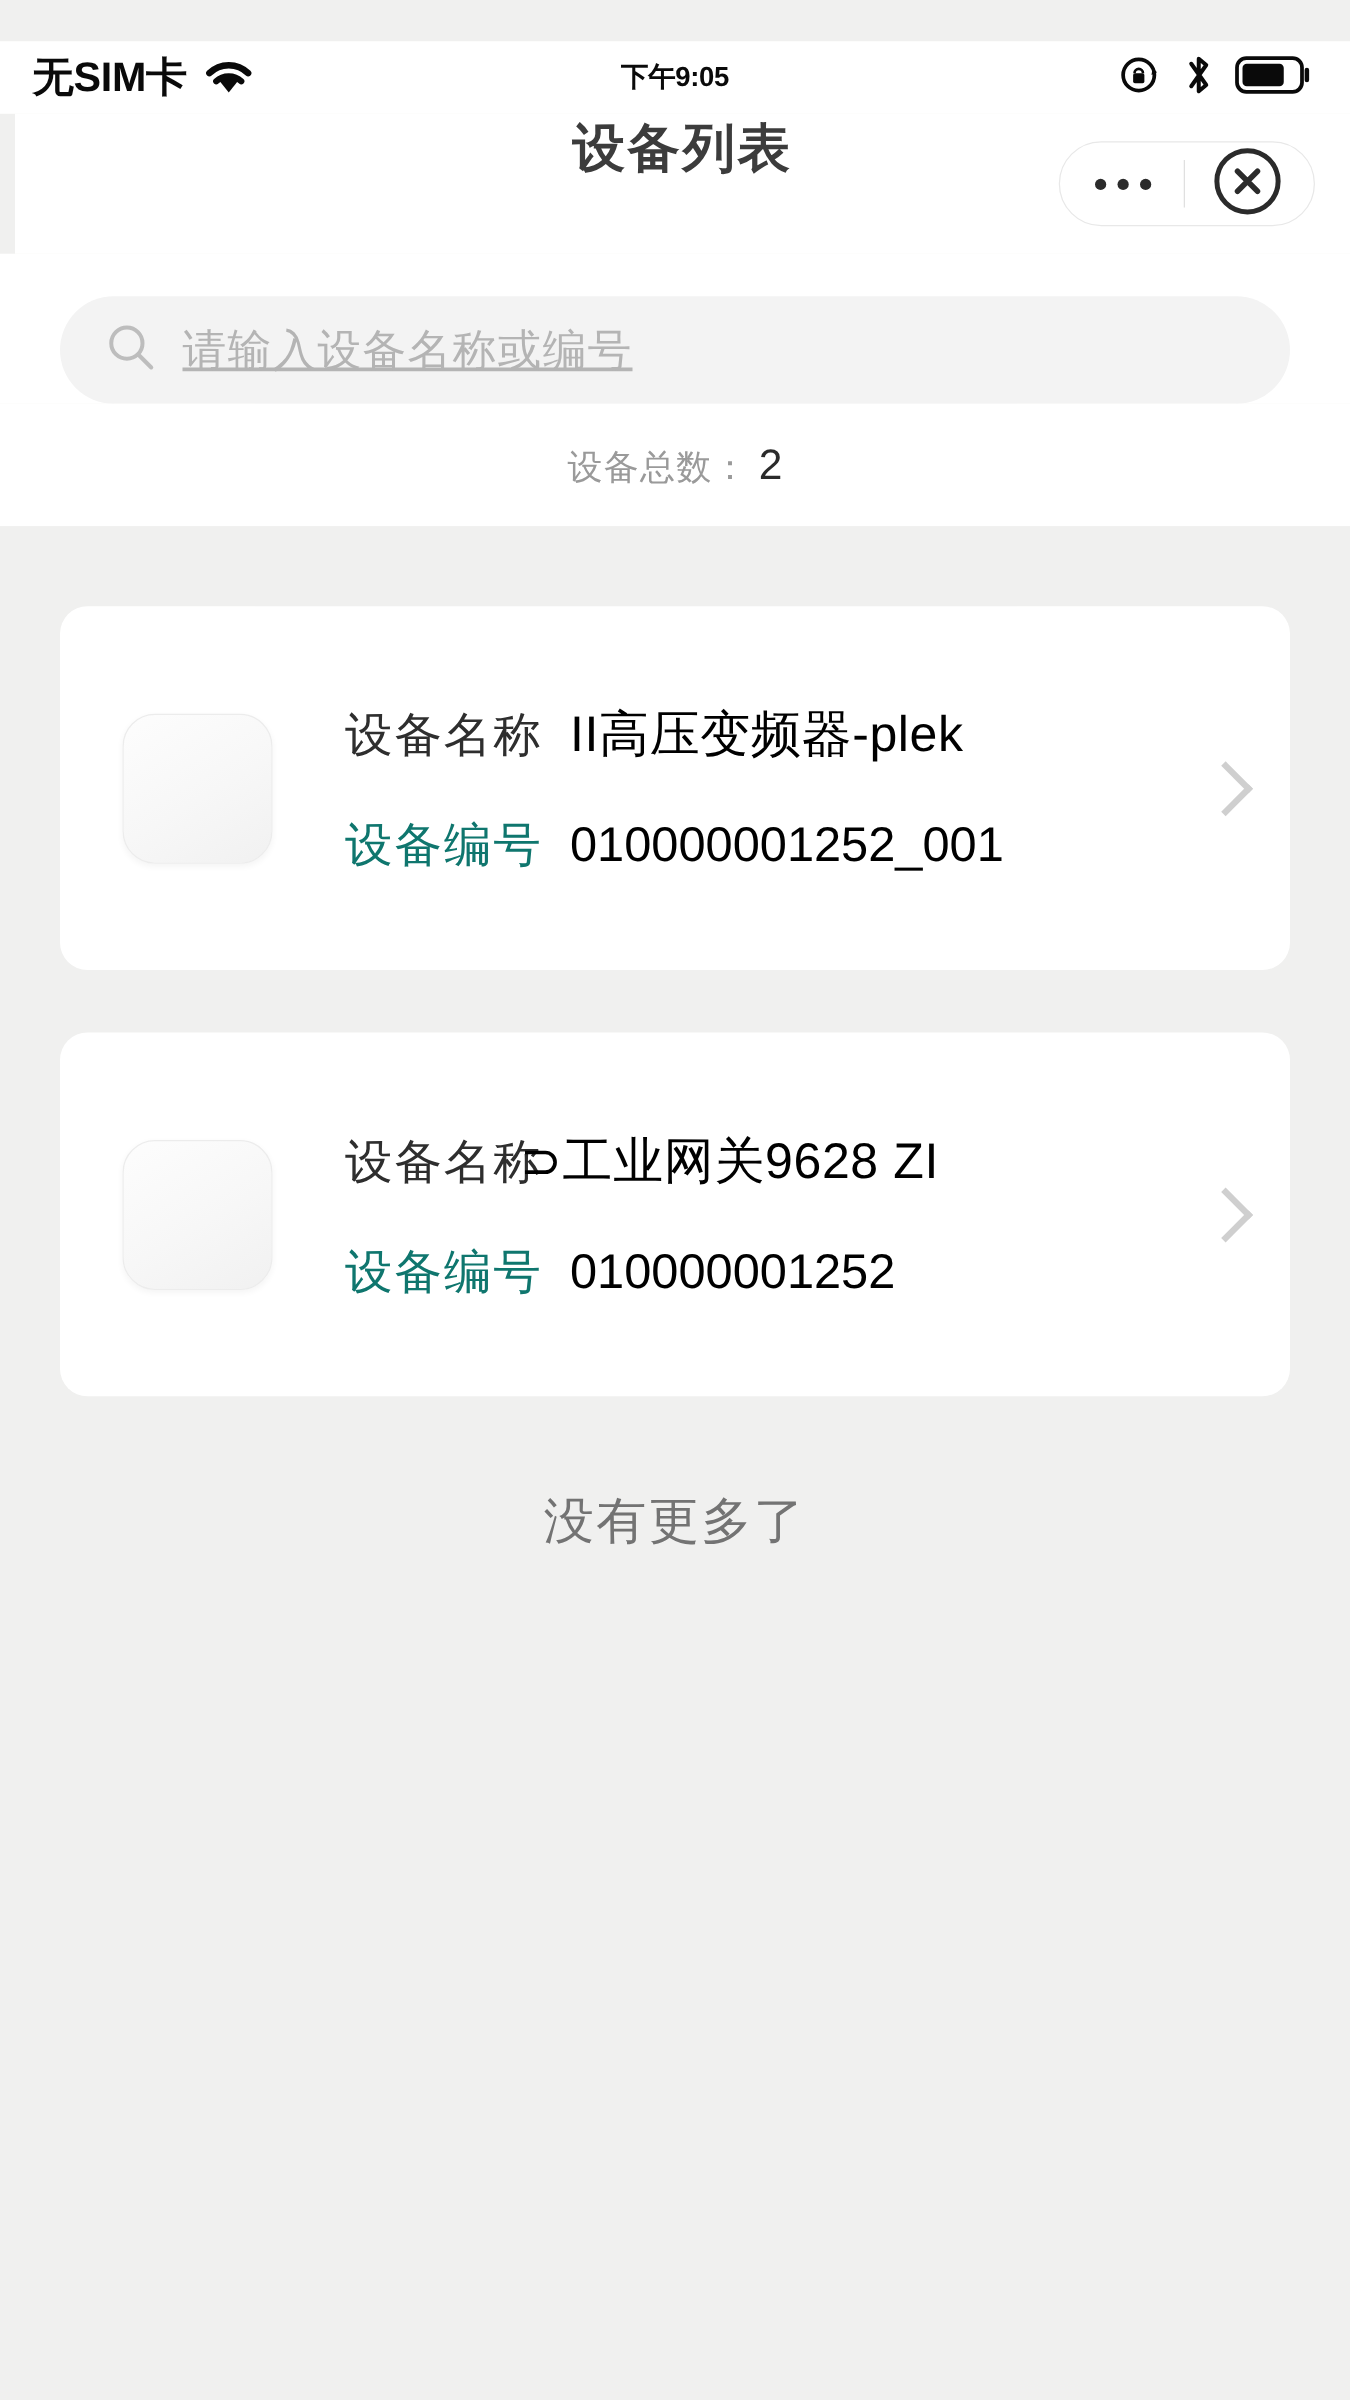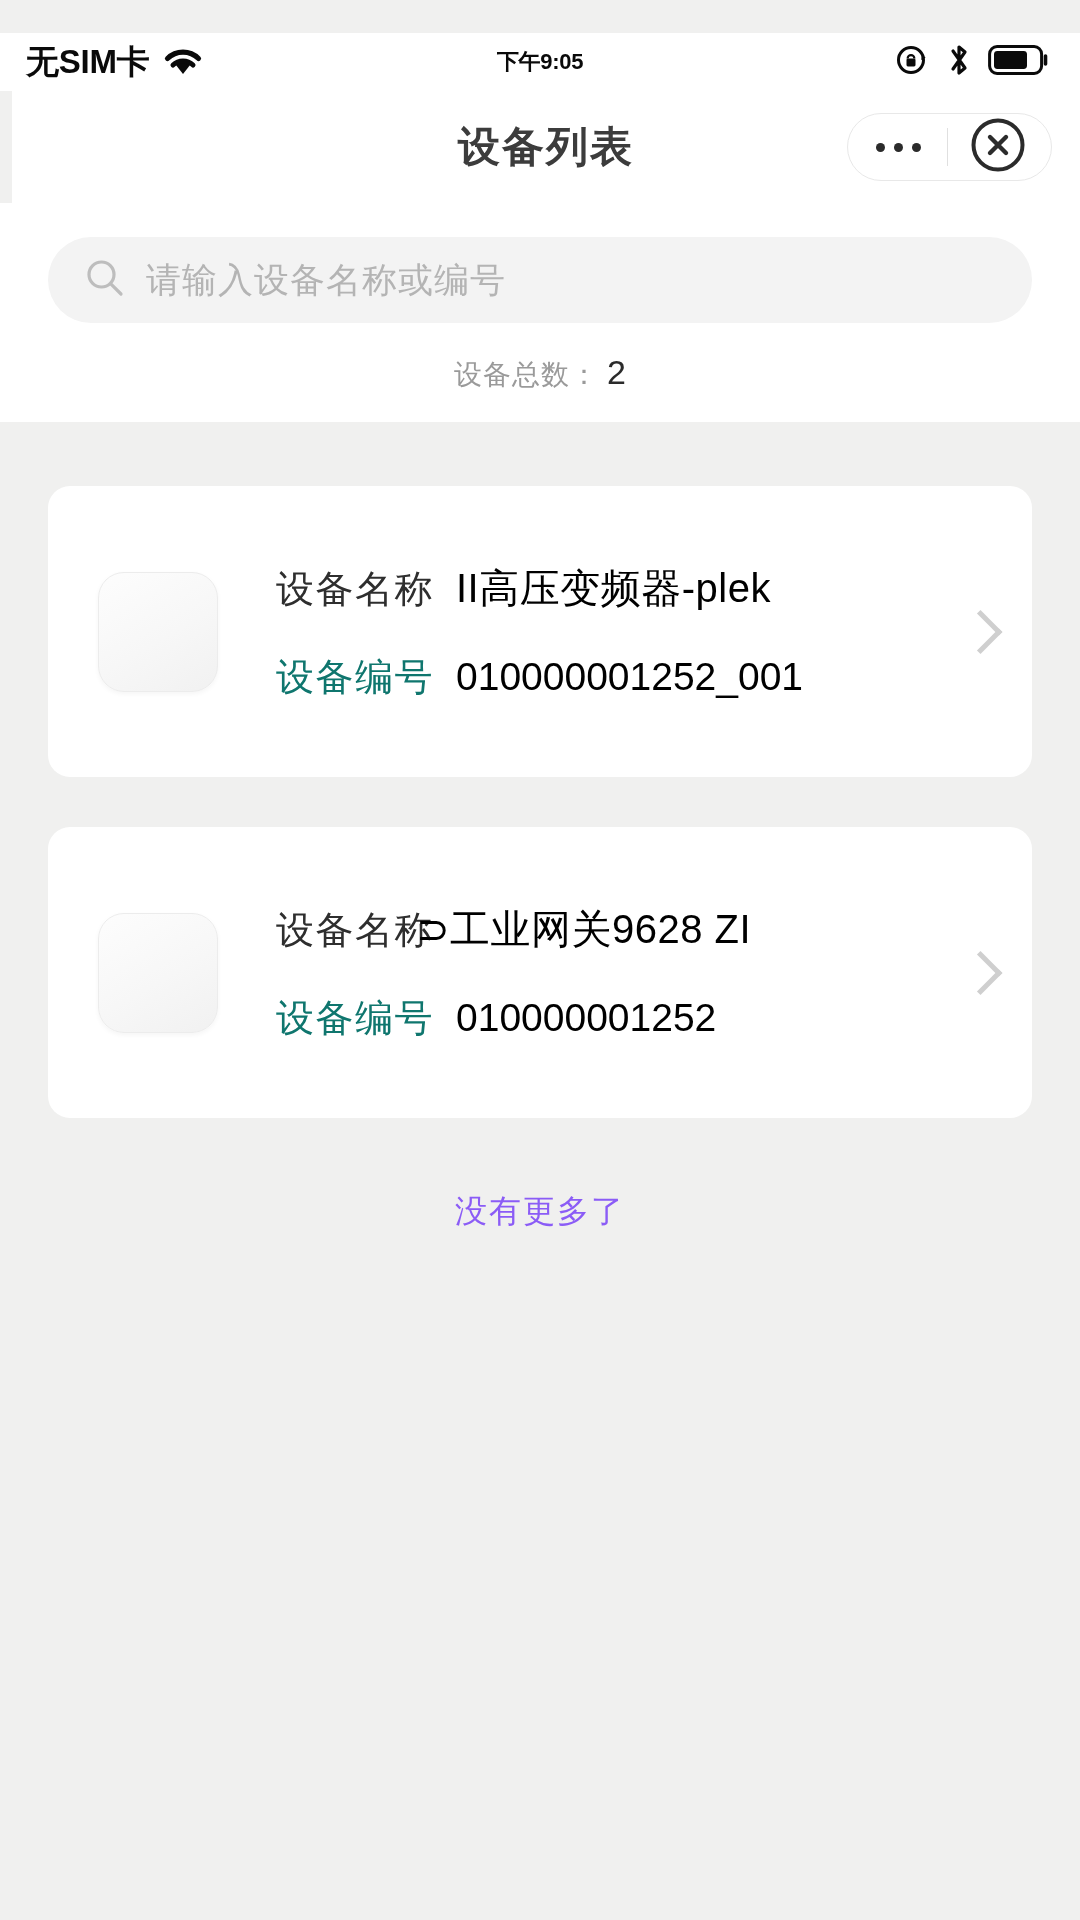--- a/index.html
+++ b/index.html
@@ -68,21 +68,20 @@
     gap: 16px;
     z-index: 2;
   }
 
   
   .nav-bar {
     height: 112px;
     background: #ffffff;
     position: relative;
     display: flex;
-    align-items: center;
     justify-content: center;
     flex: 0 0 auto;
     margin-left: 12px;
   }
   .nav-title {
     font-size: 42px;
     font-weight: 700;
     color: #3c3c3c;
     letter-spacing: 2px;
   }
@@ -140,20 +139,21 @@
     display: flex;
     align-items: center;
     padding: 0 36px;
     gap: 20px;
   }
   .search-placeholder {
     font-size: 35px;
     color: #b4b4b4;
     letter-spacing: 1px;
     white-space: nowrap;
+    text-decoration: underline;
   }
 
   
   .total-zone {
     background: #ffffff;
     padding: 30px 0 28px 0;
     text-align: center;
     flex: 0 0 auto;
   }
   .total-label {
@@ -256,22 +256,22 @@
     display: block;
     width: 26px;
     height: 26px;
     border-right: 5px solid #cfcfcf;
     border-top: 5px solid #cfcfcf;
     transform: rotate(45deg);
   }
 
   .no-more {
     text-align: center;
-    font-size: 32px;
-    color: #8b5cf6;
+    font-size: 40px;
+    color: #737373;
     letter-spacing: 2px;
     padding-top: 22px;
   }
 </style>
 </head>
 <body>
 
 <div class="phone">
 
   <div class="status-bar">

